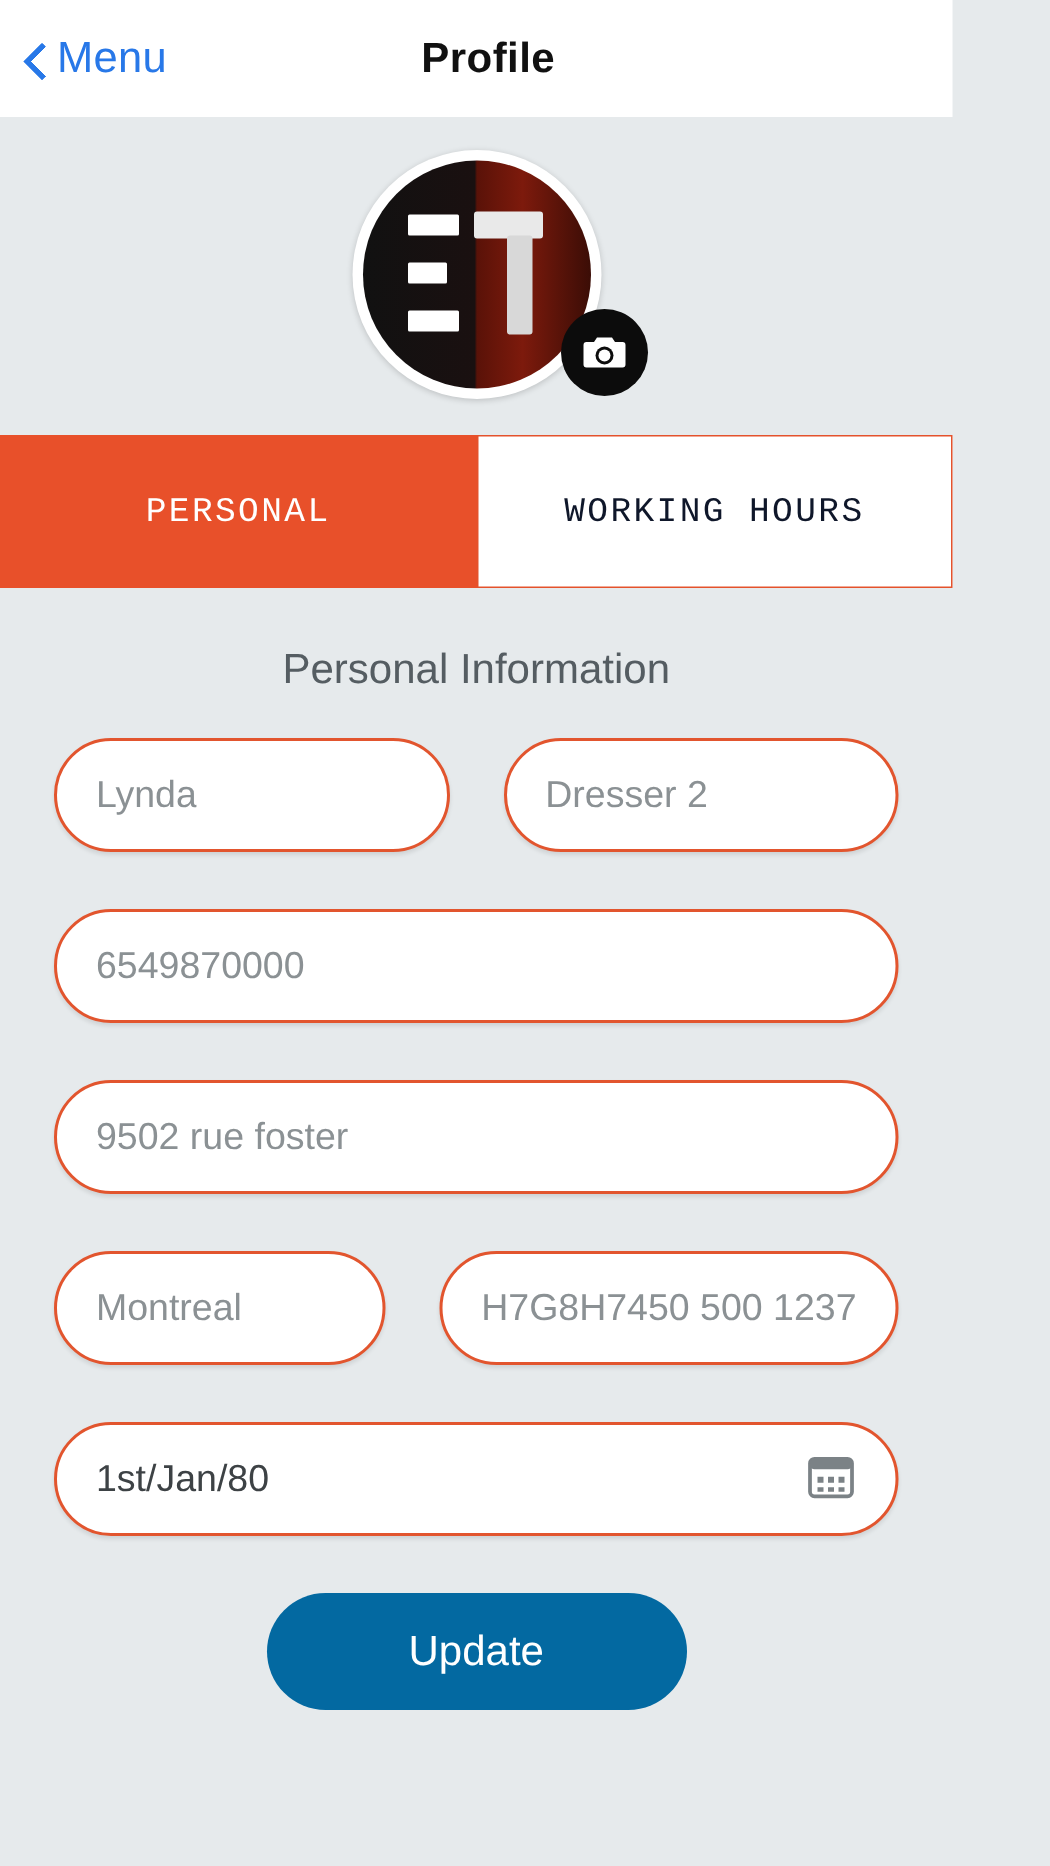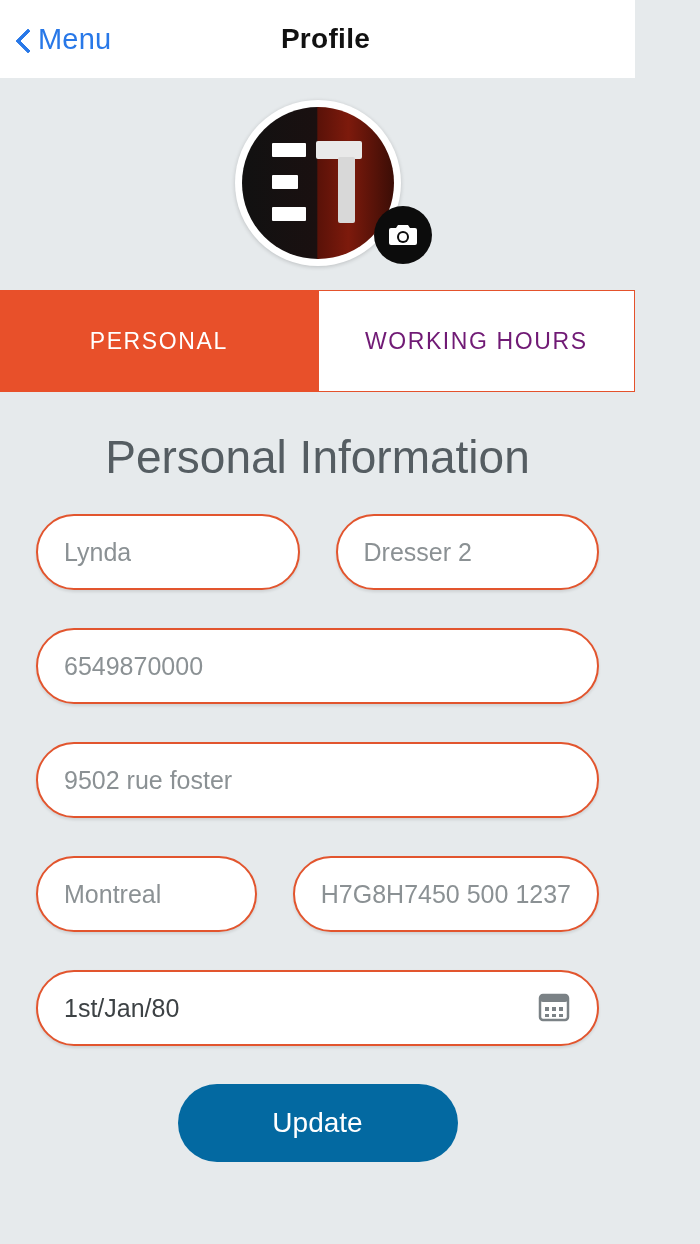--- a/index.html
+++ b/index.html
@@ -144,50 +144,51 @@
     align-items: center;
     justify-content: center;
     cursor: pointer;
   }
 
   
   .tabs {
     display: flex;
     height: 102px;
     flex: 0 0 auto;
+    font-family: Liberation Mono, monospace;
   }
   .tab {
     flex: 1;
     display: flex;
     align-items: center;
     justify-content: center;
     font-size: 23px;
     letter-spacing: 1.6px;
     cursor: pointer;
     border: 1px solid #e4522c;
   }
   .tab.active {
     background: #e8502a;
     color: #ffffff;
     border-color: #e8502a;
   }
   .tab.inactive {
     background: #ffffff;
-    color: #701a75;
+    color: #0f172a;
   }
 
   
   .form {
     flex: 1 1 auto;
     padding: 0 36px;
     background: #e6eaec;
   }
   .section-title {
     text-align: center;
-    font-size: 46px;
+    font-size: 28px;
     color: #555d62;
     margin-top: 38px;
     margin-bottom: 30px;
     font-weight: normal;
   }
   .row {
     display: flex;
     gap: 36px;
     margin-bottom: 38px;
   }

